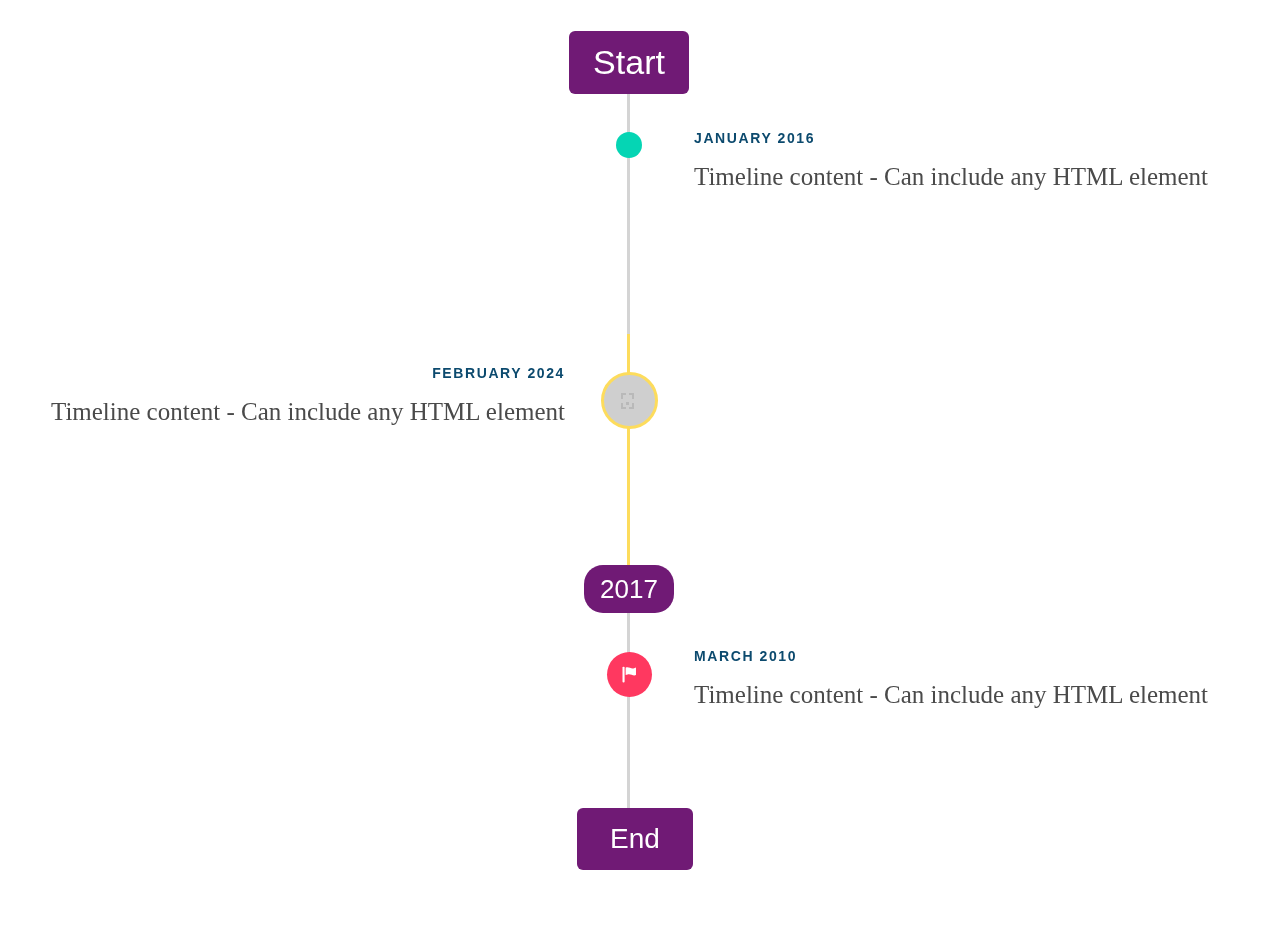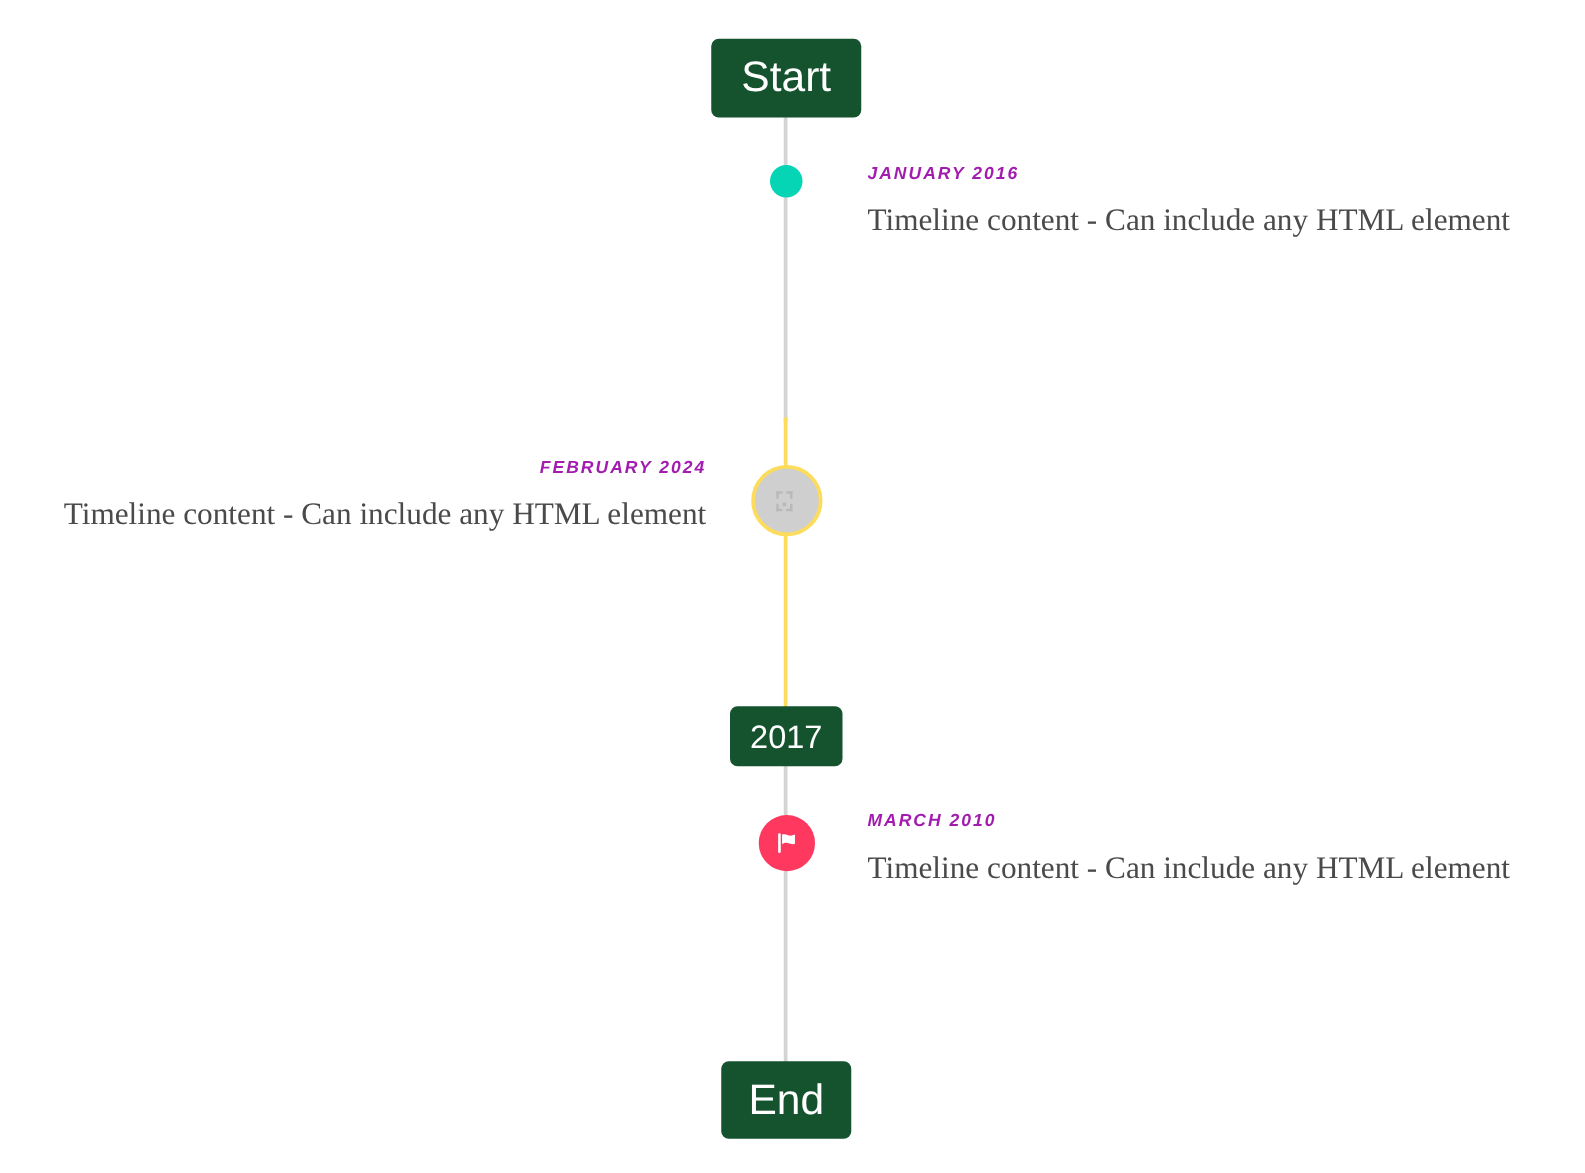--- a/index.html
+++ b/index.html
@@ -28,59 +28,59 @@
     width: 3px;
     background: #d4d4d4;
   }
   .axis-grey-top    { top: 88px;  height: 250px; }
   .axis-yellow      { top: 334px; height: 238px; background: #fddc5c; }
   .axis-grey-bottom { top: 608px; height: 248px; }
 
   
   .badge {
     position: absolute;
-    background: #14532d;
+    background: #701a75;
     color: #ffffff;
     border-radius: 6px;
     display: flex;
     align-items: center;
     justify-content: center;
     font-weight: 400;
     z-index: 4;
   }
   .badge-start {
     left: 569px;  top: 31px;
     width: 120px; height: 63px;
     font-size: 34px;
   }
   .badge-mid {
     left: 584px;  top: 565px;
     width: 90px;  height: 48px;
     font-size: 26px;
+    border-radius: 19px;
   }
   .badge-end {
-    left: 577px;  top: 849px;
-    width: 104px; height: 62px;
-    font-size: 34px;
+    left: 577px;  top: 808px;
+    width: 116px; height: 62px;
+    font-size: 28px;
   }
 
   
   .entry { position: absolute; }
 
   .entry-right { left: 694px; width: 545px; text-align: left; }
   .entry-left  { left:  20px; width: 545px; text-align: right; }
 
   .entry-date {
     font-size: 14px;
     font-weight: bold;
     letter-spacing: 1.6px;
-    color: #a21caf;
+    color: #0c4a6e;
     margin: 0 0 12px 0;
     line-height: 1.2;
-    font-style: italic;
   }
   .entry-body {
     font-size: 25px;
     line-height: 1.42;
     color: #4a4a4a;
     margin: 0;
     font-weight: 400;
     font-family: Liberation Serif, serif;
   }
 

